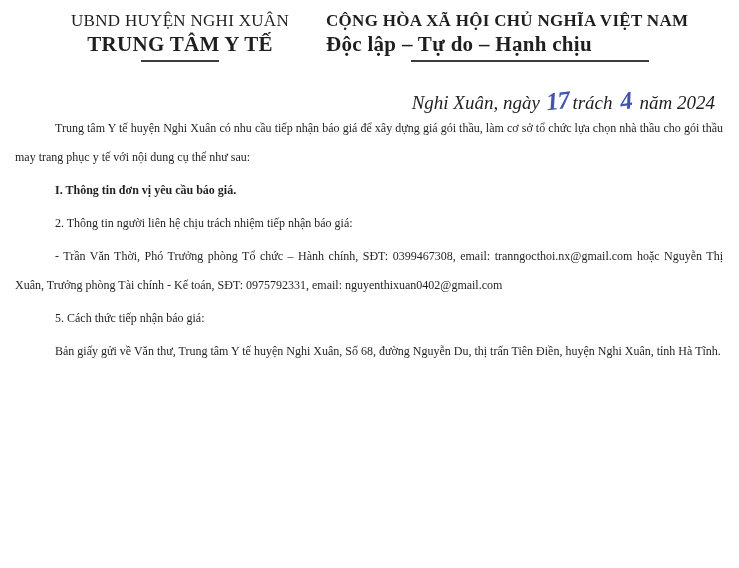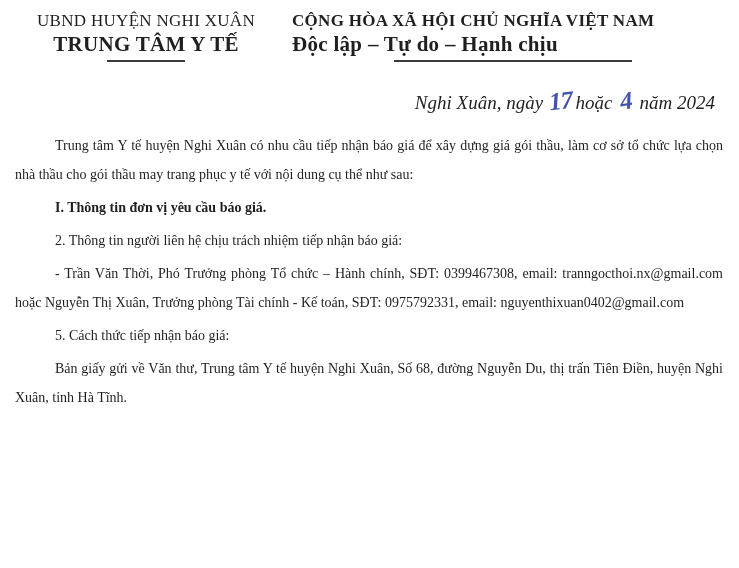--- a/index.html
+++ b/index.html
@@ -6,21 +6,21 @@
   .page{
     position:relative;
     width:739px;height:568px;
     background:#ffffff;
     overflow:hidden;
     font-family:"Liberation Serif","DejaVu Serif",serif;
     color:#1f1f1f;
     box-sizing:border-box;
   }
   
-  .header{display:flex;padding-top:10px;}
+  .header{display:flex;padding-top:10px;padding-left:34px;}
   .header-left{width:292px;text-align:center;}
   .header-right{flex:1;text-align:left;padding-right:6px;}
   .h1-line{font-size:17px;letter-spacing:.3px;line-height:22px;}
   .h2-line{font-size:21px;font-weight:bold;letter-spacing:.3px;line-height:22px;margin-top:1px;}
   .bold{font-weight:bold;}
   .rule{height:2px;background:#3c3c3c;margin:5px auto 0;}
   .rule-left{width:78px;}
   .rule-right{width:238px;}
   
   .dateline{
@@ -47,23 +47,22 @@
   .title{
     margin-top:24px;
     text-align:center;
     font-weight:bold;
     font-size:20px;
     letter-spacing:.6px;
   }
   .title .u{border-bottom:2px solid #3c3c3c;padding-bottom:3px;}
   
   .body{
-    margin-top:17px;
     padding:0 16px 0 15px;
-    font-size:14px;
+    font-size:12px;
     line-height:29px;
     text-align:justify;
   }
   .body p{margin:0 0 4px 0;text-indent:40px;}
 </style>
 </head>
 <body>
 
 <div class="page">
 
@@ -76,21 +75,21 @@
     <div class="header-right">
       <div class="h1-line bold">CỘNG HÒA XÃ HỘI CHỦ NGHĨA VIỆT NAM</div>
       <div class="h2-line">Độc lập – Tự do – Hạnh chịu</div>
       <div class="rule rule-right"></div>
     </div>
   </div>
 
   <div class="dateline">
     <span>Nghi Xuân, ngày</span>
     <span class="hand">17</span>
-    <span>hoặc</span>
+    <span>trách</span>
     <span class="hand month">4</span>
     <span>năm 2024</span>
   </div>
 
 
   <div class="body">
     <p>Trung tâm Y tế huyện Nghi Xuân có nhu cầu tiếp nhận báo giá để xây dựng giá gói thầu, làm cơ sở tổ chức lựa chọn nhà thầu cho gói thầu may trang phục y tế với nội dung cụ thể như sau:</p>
     <p class="bold">I. Thông tin đơn vị yêu cầu báo giá.</p>
     <p>2. Thông tin người liên hệ chịu trách nhiệm tiếp nhận báo giá:</p>
     <p>- Trần Văn Thời, Phó Trưởng phòng Tổ chức – Hành chính, SĐT: 0399467308, email: tranngocthoi.nx@gmail.com hoặc Nguyễn Thị Xuân, Trưởng phòng Tài chính - Kế toán, SĐT: 0975792331, email: nguyenthixuan0402@gmail.com</p>

